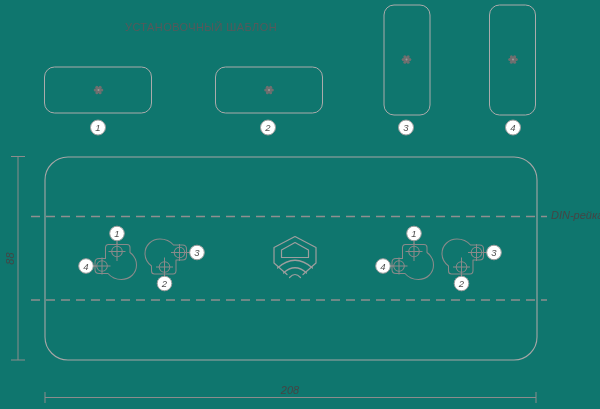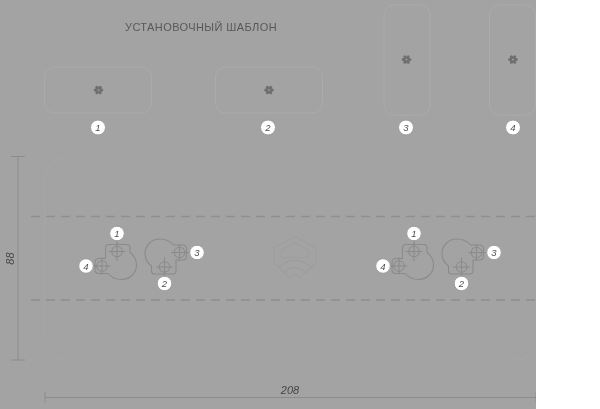--- a/index.html
+++ b/index.html
@@ -1,16 +1,16 @@
 <!DOCTYPE html>
 <html><head>
 <meta charset="utf-8">
 <style>
   html,body{margin:0;padding:0;background:#ffffff;}
-  .canvas{position:relative;width:536px;height:409px;background:#a3a3a3;overflow:hidden;
+  .canvas{position:relative;width:600px;height:409px;background:#0f766e;overflow:hidden;
           font-family:"Liberation Sans",sans-serif;}
   svg{display:block;}
   .title-text{font-family:"Liberation Sans",sans-serif;font-size:11px;letter-spacing:.4px;fill:#57585a;}
   .dim-text{font-family:"Liberation Sans",sans-serif;font-size:11px;font-style:italic;fill:#454545;}
   .din-text{font-family:"Liberation Sans",sans-serif;font-size:11px;font-style:italic;fill:#454545;}
   .badge-num{font-family:"Liberation Sans",sans-serif;font-size:9.5px;font-style:italic;fill:#4f4f4f;}
   .plate{fill:none;stroke:#ababab;stroke-width:1;}
   .main-outline{fill:none;stroke:#a6a6a6;stroke-width:1.1;}
   .dash-line{fill:none;stroke:#8f8f8f;stroke-width:1.3;stroke-dasharray:9 6;}
   .dim-line{stroke:#8c8c8c;stroke-width:1;}

